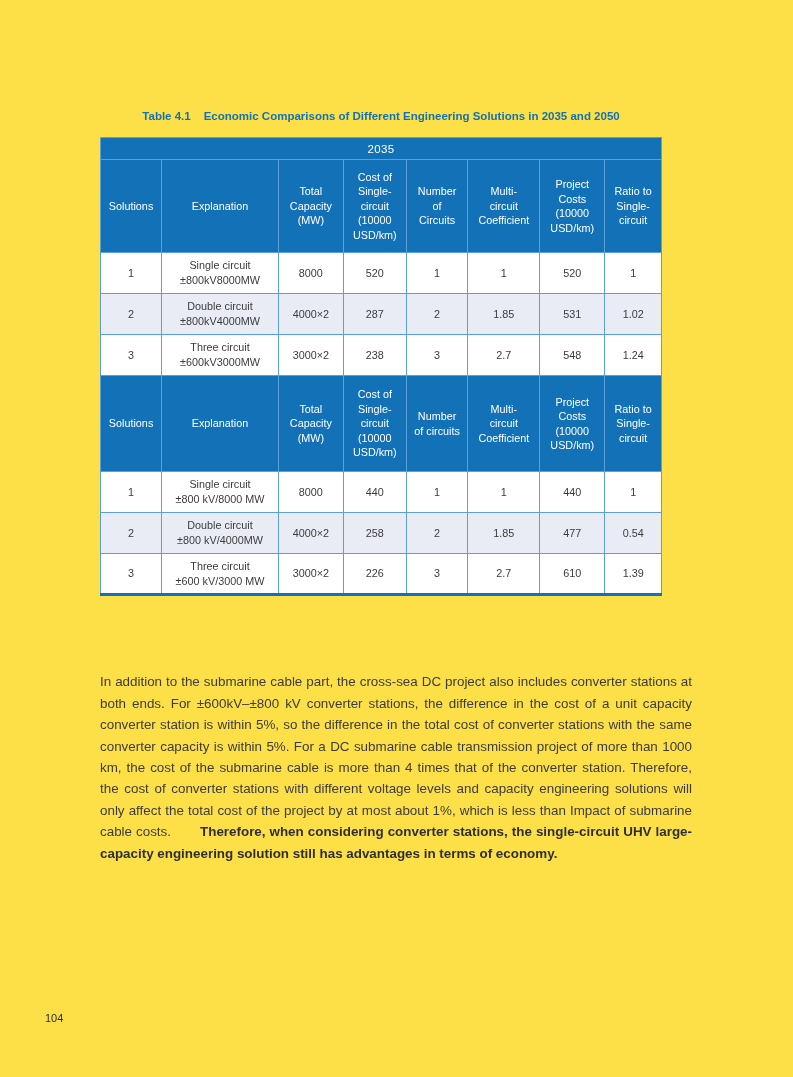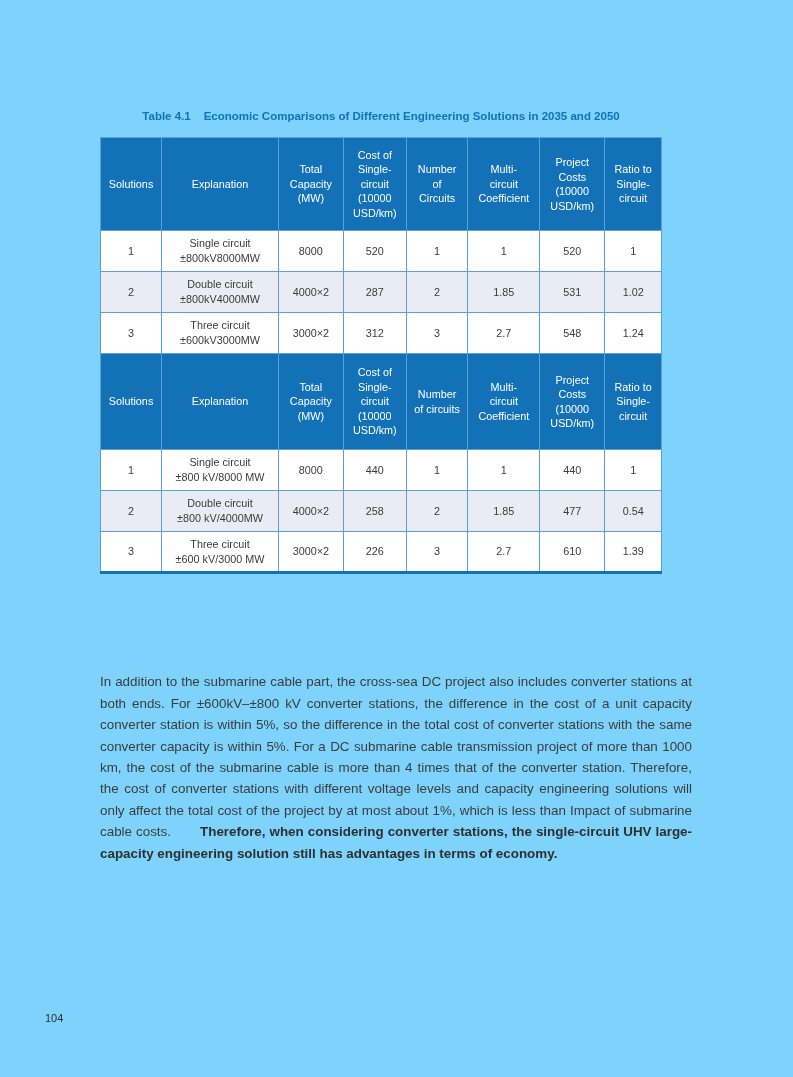--- a/index.html
+++ b/index.html
@@ -1,20 +1,20 @@
 <!DOCTYPE html>
 <html><head>
 <meta charset="utf-8">
 <style>
   html, body { margin: 0; padding: 0; background: #ffffff; }
   .page {
     position: relative;
     width: 793px;
     height: 1077px;
-    background: #7dd3fc;
+    background: #fde047;
     font-family: "Liberation Sans", sans-serif;
     color: #3b3b3b;
     overflow: hidden;
   }
 
   
   .table-title {
     position: absolute;
     left: 100px;
     top: 110px;
@@ -110,20 +110,23 @@
           <col style="width:20.8%">
           <col style="width:11.6%">
           <col style="width:11.2%">
         <col style="width:11.0%">
           <col style="width:12.8%">
           <col style="width:11.6%">
           <col style="width:10.1%">
       </colgroup>
 
       <tbody>
+          <tr class="caption-row">
+        <td colspan="8">2035</td>
+      </tr>
       <tr class="head-row h2035">
         <th>Solutions</th>
         <th>Explanation</th>
         <th>Total
 Capacity
 (MW)</th>
         <th>Cost of
 Single-
 circuit
 (10000
@@ -162,21 +165,21 @@
         <td>2</td>
         <td>1.85</td>
         <td>531</td>
         <td>1.02</td>
       </tr>
       <tr class="data-row">
         <td>3</td>
         <td>Three circuit
 ±600kV3000MW</td>
         <td>3000×2</td>
-        <td>312</td>
+        <td>238</td>
         <td>3</td>
         <td>2.7</td>
         <td>548</td>
         <td>1.24</td>
       </tr>
 
       <tr class="head-row h2050">
         <th>Solutions</th>
         <th>Explanation</th>
         <th>Total

